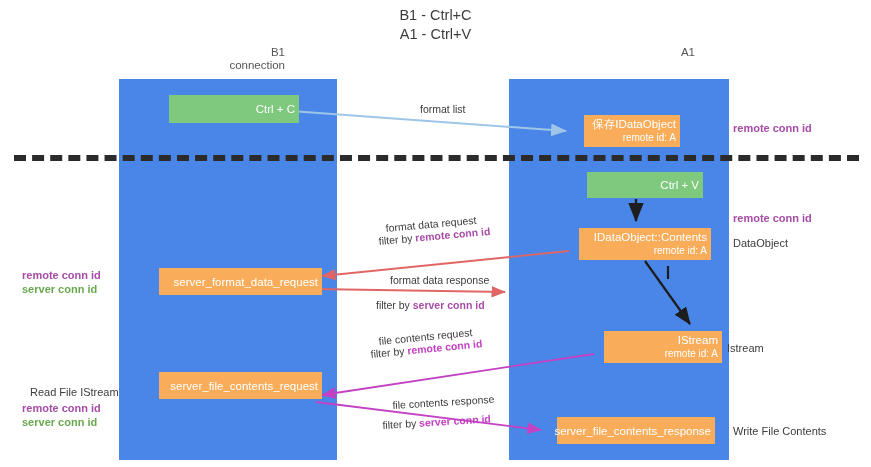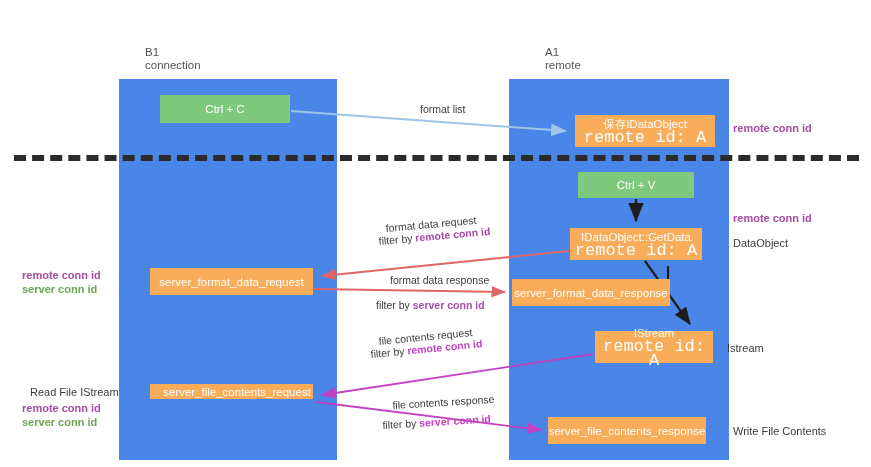--- a/index.html
+++ b/index.html
@@ -17,58 +17,59 @@
   
   #title{
     left:0;top:6px;width:871px;
     text-align:center;
     font-size:14.5px;line-height:19px;
     color:#3c3c3c;
   }
 
   
   .lane-head{
-    text-align:left;font-size:11.5px;line-height:13px;color:#555;
+    text-align:right;font-size:11.5px;line-height:13px;color:#555;
   }
   #head-b1{left:145px;top:46px;width:140px;}
   #head-a1{left:545px;top:46px;width:150px;}
 
   
   .lane{background:#4a86e8;}
   #lane-b1{left:119px;top:79px;width:218px;height:381px;}
   #lane-a1{left:509px;top:79px;width:220px;height:381px;}
 
   
   #divider{
     left:14px;top:155px;width:845px;height:0;
     border-top:6px dashed #2b2b2b;
   }
 
   
   .node{
     box-sizing:border-box;
     display:flex;flex-direction:column;
-    align-items:center;justify-content:center;
+    align-items:flex-end;justify-content:center;
     color:#ffffff;
     font-size:11.5px;line-height:14px;
     text-align:center;
     padding:2px 4px;
+    margin-left:9px;
   }
   .node.green{background:#7fc97f;}
   .node.orange{background:#f9ad5a;}
-  .node .l2{font-size:17px;font-family:Liberation Mono, monospace;}
+  .node .l2{font-size:10px;}
 
   #n-ctrlc{left:160px;top:95px;width:130px;height:28px;}
-  #n-saveido{left:575px;top:115px;width:140px;height:32px;}
+  #n-saveido{left:575px;top:115px;width:96px;height:32px;}
   #n-ctrlv{left:578px;top:172px;width:116px;height:26px;}
   #n-getdata{left:570px;top:228px;width:132px;height:32px;}
   #n-sfdres{left:512px;top:279px;width:158px;height:27px;}
   #n-istream{left:595px;top:331px;width:118px;height:32px;}
   #n-sfdreq{left:150px;top:268px;width:163px;height:27px;}
-  #n-sfcreq{left:150px;top:384px;width:163px;height:15px;padding-left:15px;}
+  #n-sfcreq{left:150px;top:372px;width:163px;height:27px;padding-left:15px;}
   #n-sfcres{left:548px;top:417px;width:158px;height:27px;}
 
   
   .side{font-size:11px;line-height:14px;}
   .purple{color:#a64ca6;font-weight:bold;}
   .green-t{color:#6aa84f;font-weight:bold;}
   .plain{color:#3c3c3c;}
 
   #an-remote1{left:733px;top:121px;}
   #an-remote2{left:733px;top:211px;}
@@ -101,28 +102,31 @@
   #el-fcres{left:392px;top:398px;transform:rotate(-3.5deg);transform-origin:left top;}
   #el-fcres2{left:382px;top:418px;transform:rotate(-3.5deg);transform-origin:left top;}
 
   svg#wires{position:absolute;left:0;top:0;width:871px;height:467px;pointer-events:none;}
 </style>
 </head>
 <body>
 
 <div id="stage">
 
+  <div id="title" class="abs">
+    <div>B1 - Ctrl+C</div>
+    <div>A1 - Ctrl+V</div>
+  </div>
 
   <div id="head-b1" class="abs lane-head">
     <div>B1</div>
     <div>connection</div>
   </div>
   <div id="head-a1" class="abs lane-head">
     <div>A1</div>
-    <div>remote</div>
   </div>
 
   <div id="lane-b1" class="abs lane"></div>
   <div id="lane-a1" class="abs lane"></div>
 
   <svg id="wires" viewBox="0 0 871 467">
     <defs>
       <marker id="ah-blue" markerWidth="9" markerHeight="9" refX="7.5" refY="3.2" orient="auto">
         <path d="M0,0 L8,3.2 L0,6.4 z" fill="#9fc5e8"></path>
       </marker>
@@ -179,27 +183,24 @@
   <div id="n-saveido" class="abs node orange">
     <span>保存IDataObject</span>
     <span class="l2">remote id: A</span>
   </div>
 
   <div id="n-ctrlv" class="abs node green">
     <span>Ctrl + V</span>
   </div>
 
   <div id="n-getdata" class="abs node orange">
-    <span>IDataObject::GetData</span>
+    <span>IDataObject::Contents</span>
     <span class="l2">remote id: A</span>
   </div>
 
-  <div id="n-sfdres" class="abs node orange">
-    <span>server_format_data_response</span>
-  </div>
 
   <div id="n-istream" class="abs node orange">
     <span>IStream</span>
     <span class="l2">remote id: A</span>
   </div>
 
   <div id="n-sfdreq" class="abs node orange">
     <span>server_format_data_request</span>
   </div>
 

